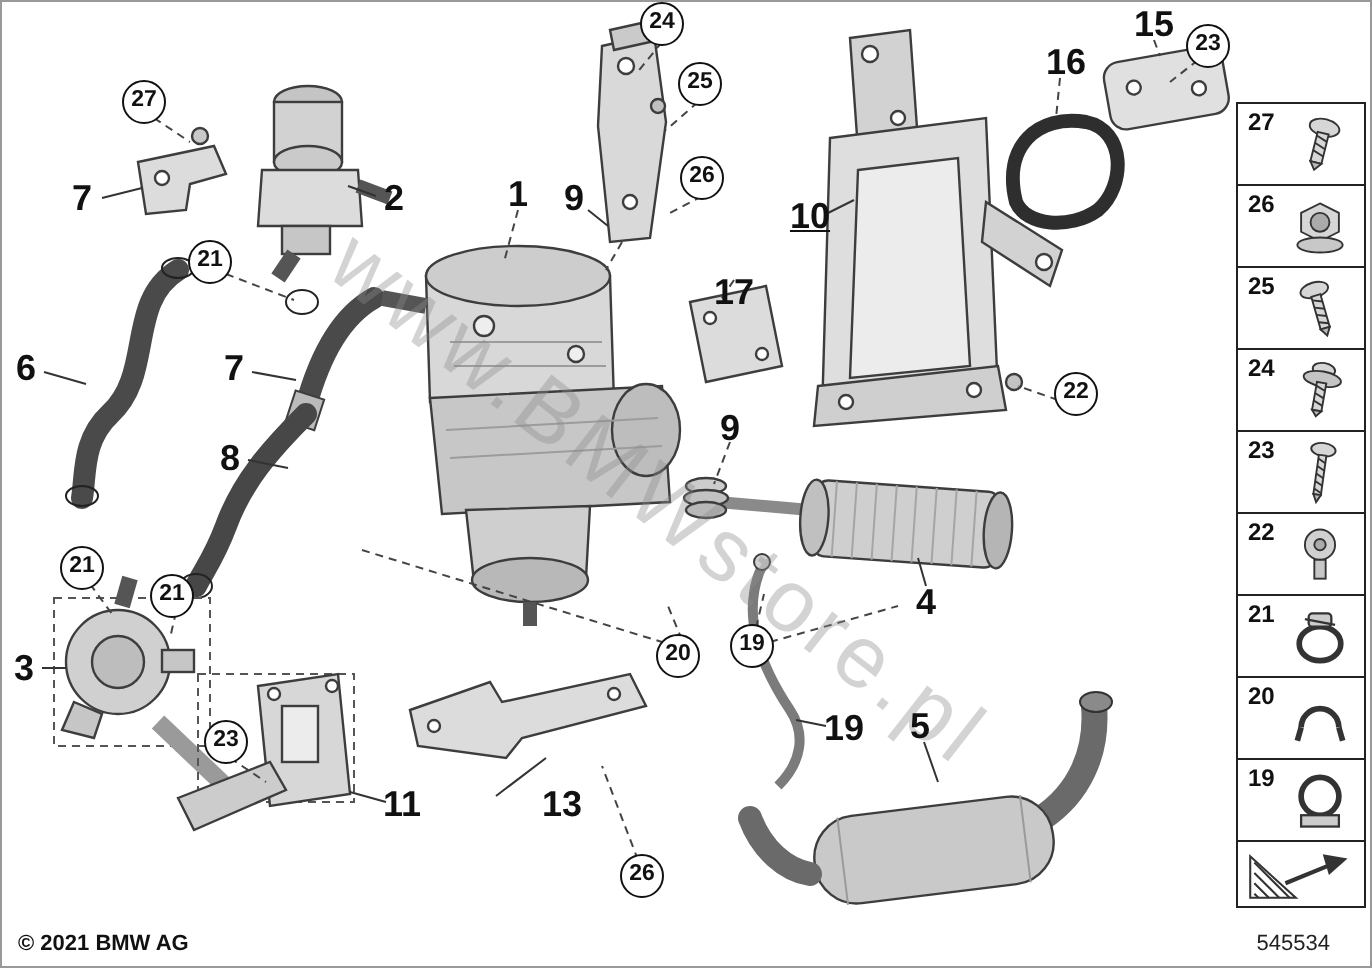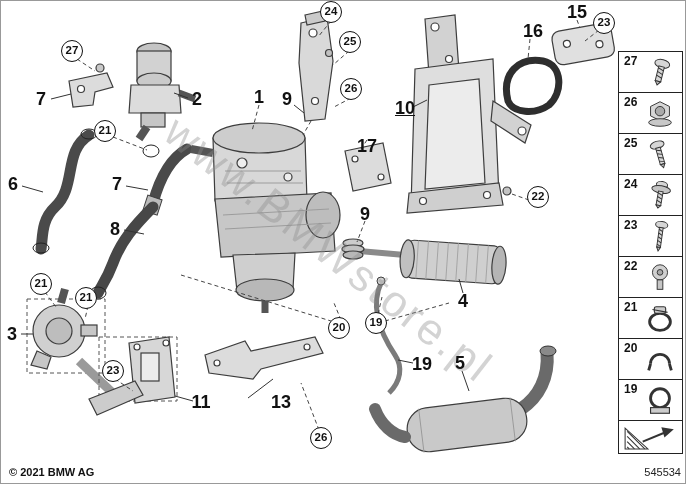--- a/index.html
+++ b/index.html
@@ -40,21 +40,21 @@
   .sb-arrow-box {
     position:relative; width:65px; height:34px; background:#fff;
     border:1px solid #222; margin-top:-1px;
   }
   .sb-arrow-box svg { position:absolute; left:3px; top:2px; width:58px; height:29px; }
   .copyright {
     position:absolute; left:8px; bottom:5px; z-index:6;
     font-size:11px; font-weight:bold; color:#111;
   }
   .doc-number {
-    position:absolute; right:4px; bottom:5px; z-index:6;
+    position:absolute; right:20px; bottom:5px; z-index:6;
     font-size:11px; color:#222;margin-left:16px;
   }
 </style>
 </head>
 <body>
 
 <div class="page">
 
   <svg class="diagram-svg" width="686" height="484" viewBox="0 0 686 484">
 

